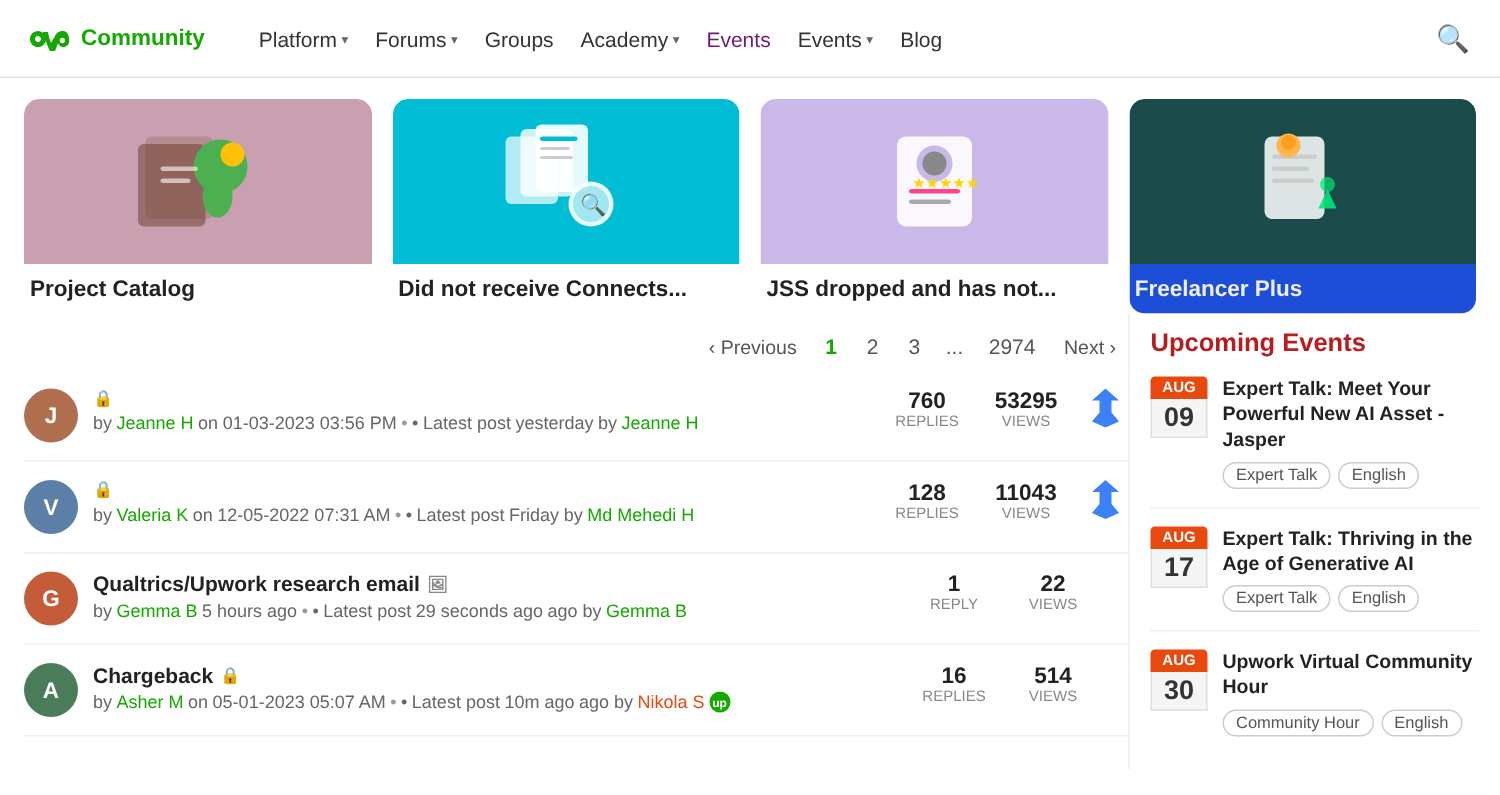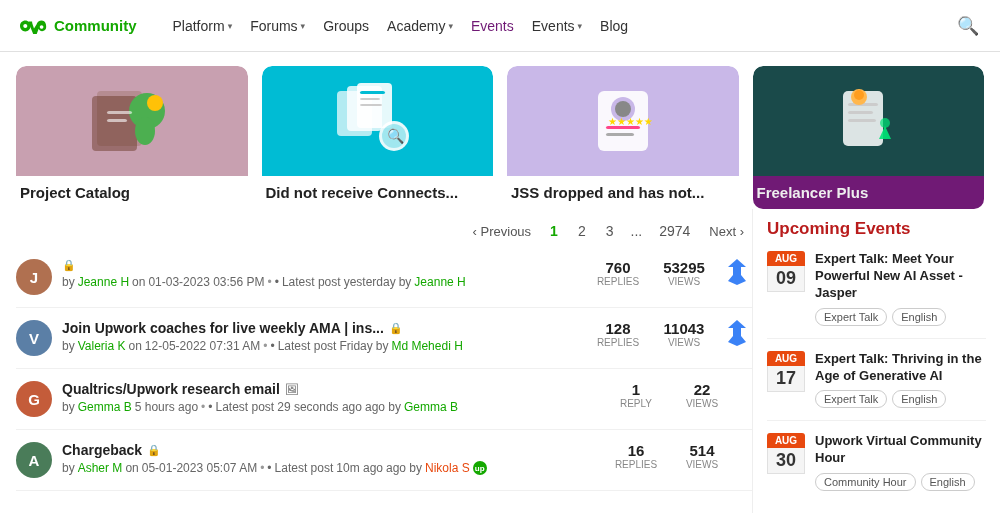--- a/index.html
+++ b/index.html
@@ -102,21 +102,21 @@
         <rect x="20" y="10" width="40" height="55" rx="5" fill="#fff" opacity="0.85"></rect>
         <rect x="25" y="22" width="30" height="3" rx="2" fill="#ccc"></rect>
         <rect x="25" y="30" width="25" height="3" rx="2" fill="#ccc"></rect>
         <rect x="25" y="38" width="28" height="3" rx="2" fill="#ccc"></rect>
         <circle cx="36" cy="16" r="8" fill="#ffb74d"></circle>
         <circle cx="36" cy="14" r="5" fill="#ff8c00" opacity="0.6"></circle>
         <polygon points="62,45 68,58 56,58" fill="#00e676" opacity="0.9"></polygon>
         <circle cx="62" cy="42" r="5" fill="#00e676" opacity="0.7"></circle>
       </svg>
     </div>
-    <div style="padding:8px 4px;font-weight:600;font-size:15px;color:#eee;background:#701a75;">Freelancer Plus</div>
+    <div style="padding:8px 4px;font-weight:600;font-size:15px;color:#eee;background:#1d4ed8;">Freelancer Plus</div>
   </div>
 </div>
 
 <div style="display:flex;padding:0 0 0 16px;">
 
   <div style="flex:1;">
 
     <div style="display:flex;align-items:center;justify-content:flex-end;padding:10px 0 4px;gap:2px;">
       <button style="padding:4px 8px;border:none;background:none;cursor:pointer;color:#555;font-size:13px;">‹ Previous</button>
       <button style="padding:4px 9px;border:none;background:none;cursor:pointer;color:#14a800;font-weight:700;font-size:14px;">1</button>
@@ -160,21 +160,20 @@
               <path d="M11 0 L20 8 L15 8 L15 16 L20 22 L11 26 L2 22 L7 16 L7 8 L2 8 Z" fill="#3b82f6"></path>
             </svg>
         </div>
       </div>
     </div>
 
     <div style="display:flex;align-items:flex-start;padding:12px 0;border-bottom:1px solid #f0f0f0;gap:10px;">
       <div style="width:36px;height:36px;border-radius:50%;background:#5B7FA6;flex-shrink:0;display:flex;align-items:center;justify-content:center;color:#fff;font-size:15px;font-weight:600;">V</div>
       <div style="flex:1;">
         <div style="font-weight:600;font-size:14px;color:#222;display:flex;align-items:center;gap:5px;cursor:pointer;">
-          <span>Join Upwork coaches for live weekly AMA | ins...</span>
           <span style="font-size:11px;color:#888;">🔒</span>
         </div>
         <div style="font-size:12px;color:#666;margin-top:3px;display:flex;flex-wrap:wrap;align-items:center;gap:3px;">
           <span>by</span>
           <span style="color:#14a800;cursor:pointer;font-weight:500;">Valeria K</span>
           <span>on</span>
           <span>12-05-2022 07:31 AM</span>
           <span style="color:#999;">•</span>
           <span>•</span>
           <span>Latest post</span>

